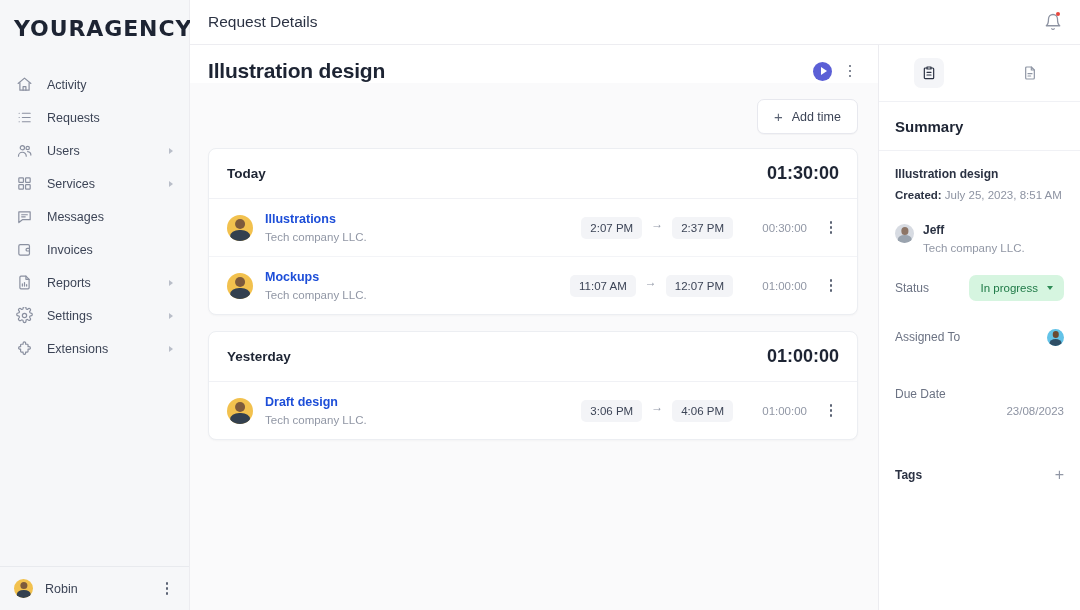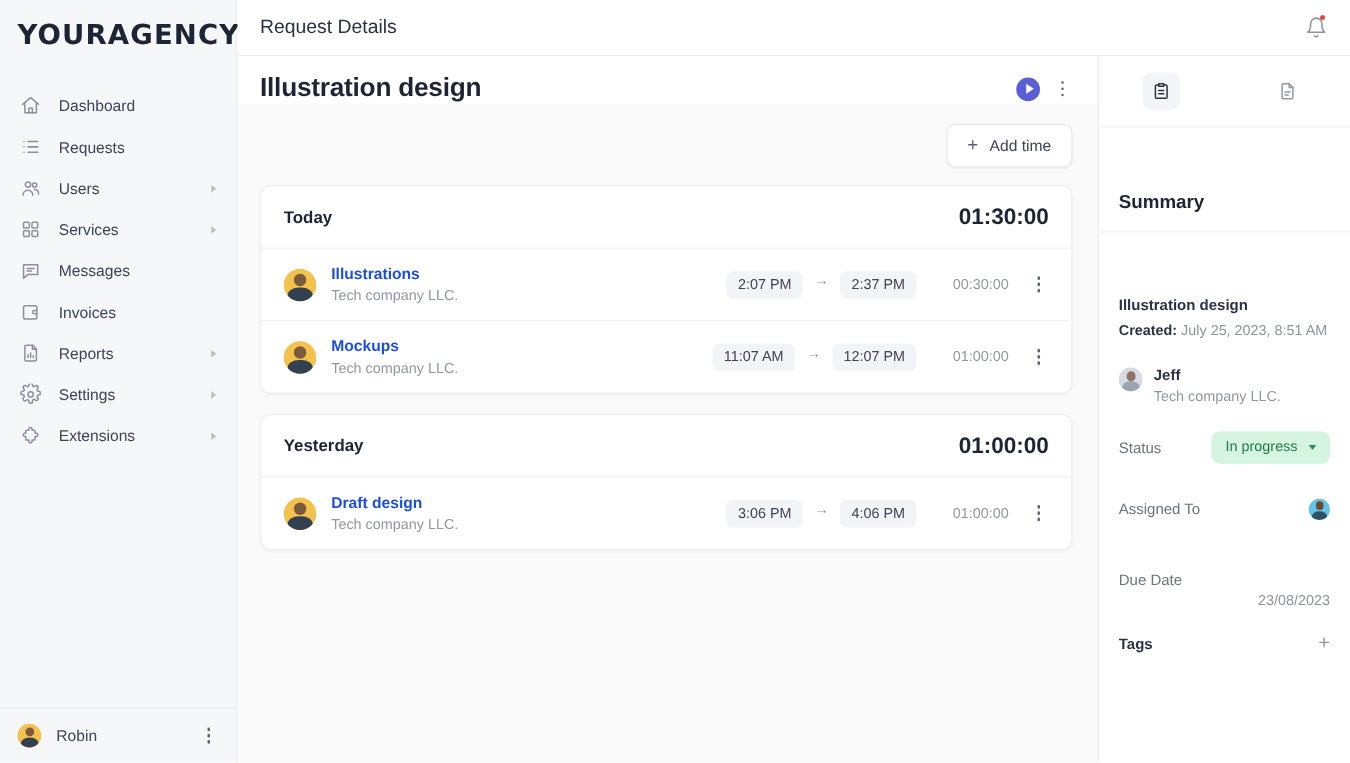--- a/index.html
+++ b/index.html
@@ -177,21 +177,21 @@
     white-space: nowrap;
   }
   .arrow { color: #9197a5; font-size: 12px; }
   .dur { font-size: 11.5px; color: #9197a5; width: 74px; text-align: right; white-space: nowrap; }
   .entry .dots-v { margin-left: 16px; }
 
   
   .right {
     width: 202px; flex: 0 0 202px;
     border-left: 1px solid #ececf0; background: #fff;
-    display: flex; flex-direction: column; gap: 35px;
+    display: flex; flex-direction: column;
   }
   .r-tabs {
     height: 57px; display: flex; align-items: center;
     border-bottom: 1px solid #f0f1f5;
   }
   .r-tab {
     flex: 1; display: flex; align-items: center; justify-content: center;
     cursor: pointer;
   }
   .r-tab .box {
@@ -227,42 +227,42 @@
   .badge .chev {
     width: 0; height: 0;
     border-left: 3.5px solid transparent;
     border-right: 3.5px solid transparent;
     border-top: 4.5px solid #2f8c57;
   }
   .r-field .av { width: 17px; height: 17px; }
   .r-val { font-size: 11.5px; color: #8d93a2; margin-top: 34px; }
   .r-tags {
     display: flex; align-items: center;
-    margin-top: 20px;
+    margin-top: 50px;
   }
   .r-tags .lbl { flex: 1; font-size: 12px; font-weight: 700; color: #2b3243; }
   .r-tags .plus { font-size: 16px; color: #9197a5; cursor: pointer; line-height: 1; }
 </style>
 </head>
 <body>
 
 <div class="app">
 
   <aside class="sidebar">
     <div class="logo">YOURAGENCY</div>
     <nav class="nav">
         <div class="nav-item">
           <span class="nav-ico">
             <svg viewBox="0 0 24 24" fill="none" stroke="currentColor" stroke-width="1.7" stroke-linecap="round" stroke-linejoin="round">
               <path d="M3 10.5 12 3l9 7.5"></path>
               <path d="M5.5 9.5V20h13V9.5"></path>
               <path d="M10 20v-5h4v5"></path>
             </svg>
           </span>
-          <span class="nav-label">Dashboard</span>
+          <span class="nav-label">Activity</span>
         </div>
         <div class="nav-item">
           <span class="nav-ico">
             <svg viewBox="0 0 24 24" fill="none" stroke="currentColor" stroke-width="1.7" stroke-linecap="round" stroke-linejoin="round">
               <path d="M9 6h11M9 12h11M9 18h11"></path>
               <path d="M4.5 6h.01M4.5 12h.01M4.5 18h.01"></path>
             </svg>
           </span>
           <span class="nav-label">Requests</span>
         </div>

